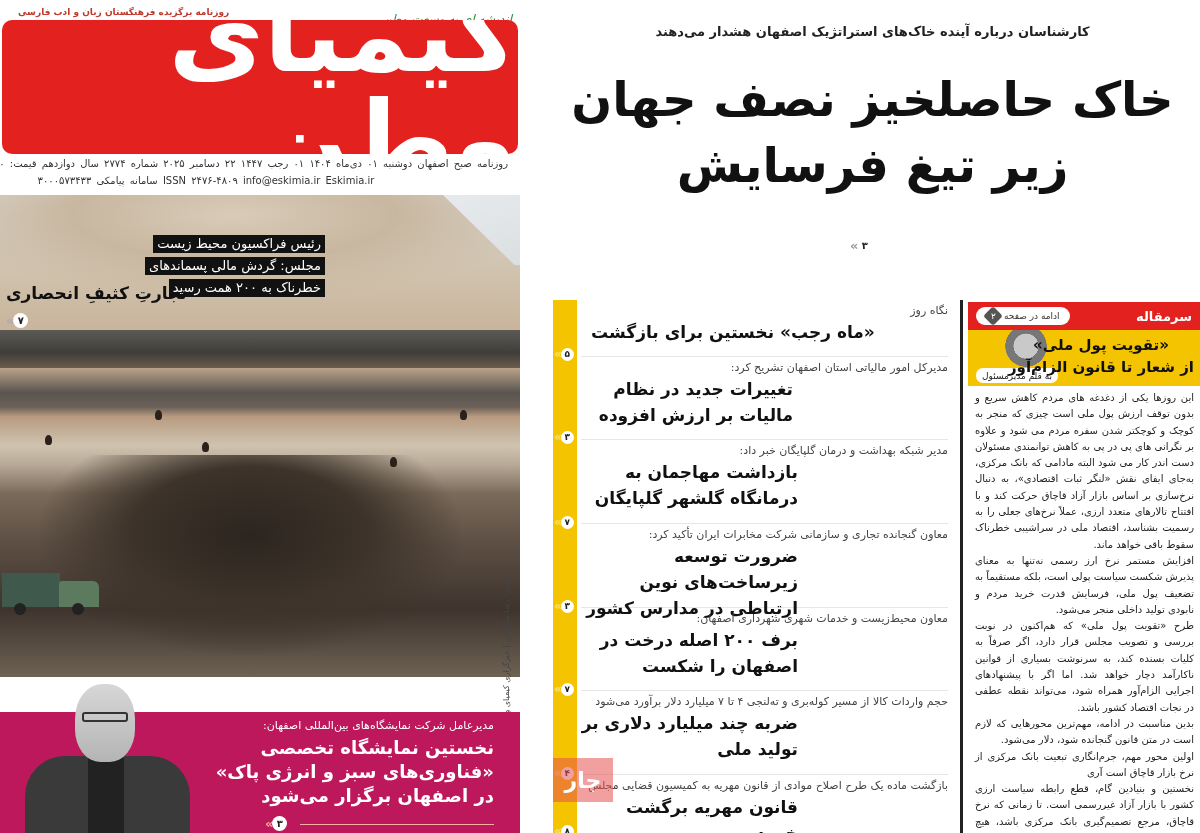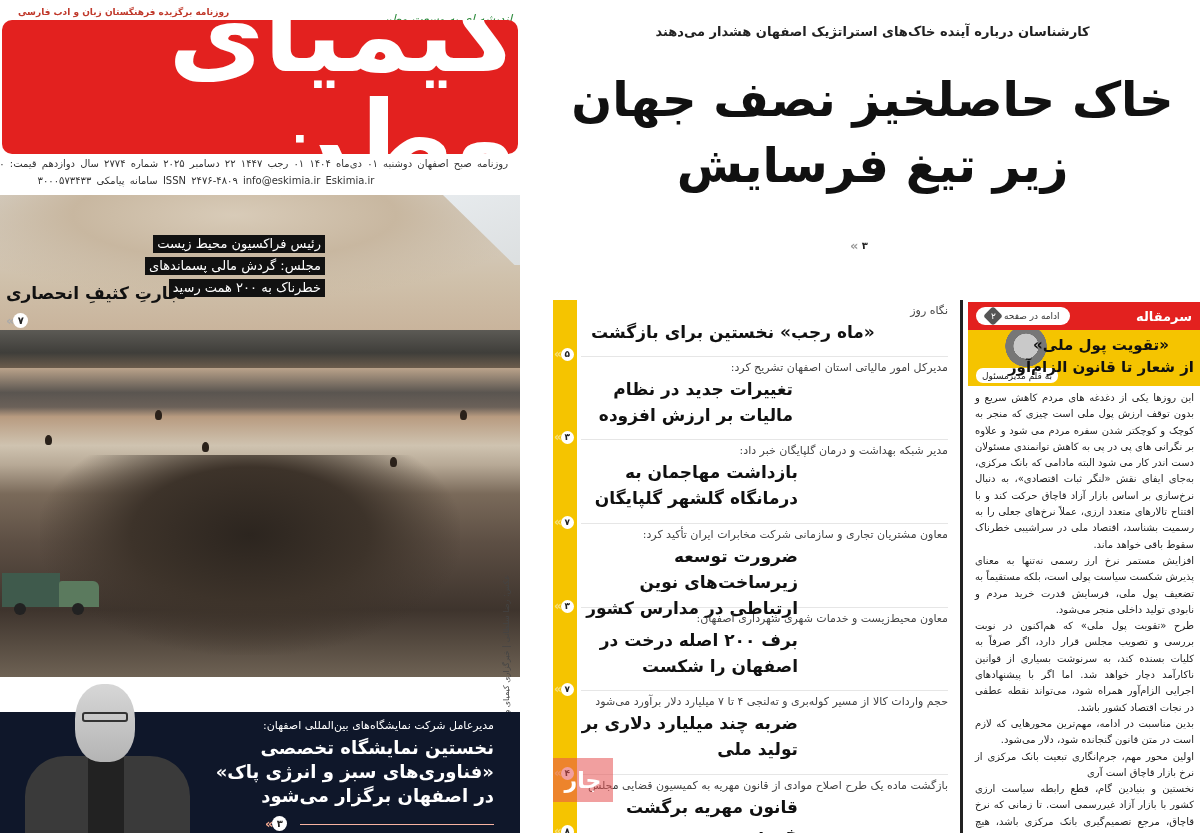--- a/index.html
+++ b/index.html
@@ -33,21 +33,21 @@
   #photo-headline { position: absolute; left: 6px; top: 88px; font-size: 17px; font-weight: bold; color: #111; direction: rtl; white-space: nowrap; }
   #photo-pageref { position: absolute; left: 6px; top: 118px; display: flex; align-items: center; gap: 0; }
   #photo-credit { position: absolute; left: 502px; top: 575px; writing-mode: vertical-rl; transform: rotate(180deg); font-size: 8px; color: #444; direction: rtl; white-space: nowrap; }
 
   
   .pageref { display: inline-flex; align-items: center; }
   .pageref .chev { font-size: 13px; color: #aaa; font-weight: bold; letter-spacing: -4px; margin-right: 3px; }
   .pageref .num { display: inline-flex; align-items: center; justify-content: center; width: 15px; height: 15px; border-radius: 50%; background: #fff; color: #222; font-size: 10px; font-weight: bold; }
 
   
-  #ad-box { position: absolute; left: 0; top: 712px; width: 520px; height: 121px; background: #0f172a; }
+  #ad-box { position: absolute; left: 0; top: 712px; width: 520px; height: 121px; background: #be185d; }
   #ad-person { position: absolute; left: 20px; top: -28px; width: 170px; height: 149px; }
   #ad-person .head { position: absolute; left: 55px; top: 0; width: 60px; height: 78px; border-radius: 45% 45% 42% 42%; background: linear-gradient(180deg, #d7d7d7, #b4b4b4); }
   #ad-person .glasses { position: absolute; left: 62px; top: 28px; width: 46px; height: 10px; border: 2px solid #333; border-radius: 3px; }
   #ad-person .body { position: absolute; left: 5px; top: 72px; width: 165px; height: 77px; background: #3a3a3a; border-radius: 40px 40px 0 0; }
   #ad-person .shirt { position: absolute; left: 68px; top: 72px; width: 36px; height: 77px; background: #222; }
   #ad-kicker { position: absolute; right: 26px; top: 7px; font-size: 11px; color: #fff; direction: rtl; white-space: nowrap; }
   #ad-title { position: absolute; right: 26px; top: 24px; font-size: 18px; line-height: 24px; color: #fff; font-weight: bold; direction: rtl; text-align: right; width: 280px; }
   #ad-pageref { position: absolute; left: 265px; top: 104px; }
   #ad-rule { position: absolute; left: 300px; right: 26px; top: 112px; height: 1px; background: #f7b3a2; }
 
@@ -194,21 +194,21 @@
     </div>
     <div class="news-item" style="height:83px">
       <div class="news-kicker">مدیرکل امور مالیاتی استان اصفهان تشریح کرد:</div>
       <div class="news-title" style="padding-right:155px">تغییرات جدید در نظام مالیات بر ارزش افزوده</div>
     </div>
     <div class="news-item" style="height:84px">
       <div class="news-kicker">مدیر شبکه بهداشت و درمان گلپایگان خبر داد:</div>
       <div class="news-title" style="padding-right:150px">بازداشت مهاجمان به درمانگاه گلشهر گلپایگان</div>
     </div>
     <div class="news-item" style="height:84px">
-      <div class="news-kicker">معاون مشتریان تجاری و سازمانی شرکت مخابرات ایران تأکید کرد:</div>
+      <div class="news-kicker">معاون گنجانده تجاری و سازمانی شرکت مخابرات ایران تأکید کرد:</div>
       <div class="news-title" style="padding-right:150px">ضرورت توسعه زیرساخت‌های نوین ارتباطی در مدارس کشور</div>
     </div>
     <div class="news-item" style="height:83px">
       <div class="news-kicker">معاون محیط‌زیست و خدمات شهری شهرداری اصفهان:</div>
       <div class="news-title" style="padding-right:150px">برف ۲۰۰ اصله درخت در اصفهان را شکست</div>
     </div>
     <div class="news-item" style="height:84px">
       <div class="news-kicker">حجم واردات کالا از مسیر کوله‌بری و ته‌لنجی ۴ تا ۷ میلیارد دلار برآورد می‌شود</div>
       <div class="news-title" style="padding-right:150px">ضربه چند میلیارد دلاری بر تولید ملی</div>
     </div>

